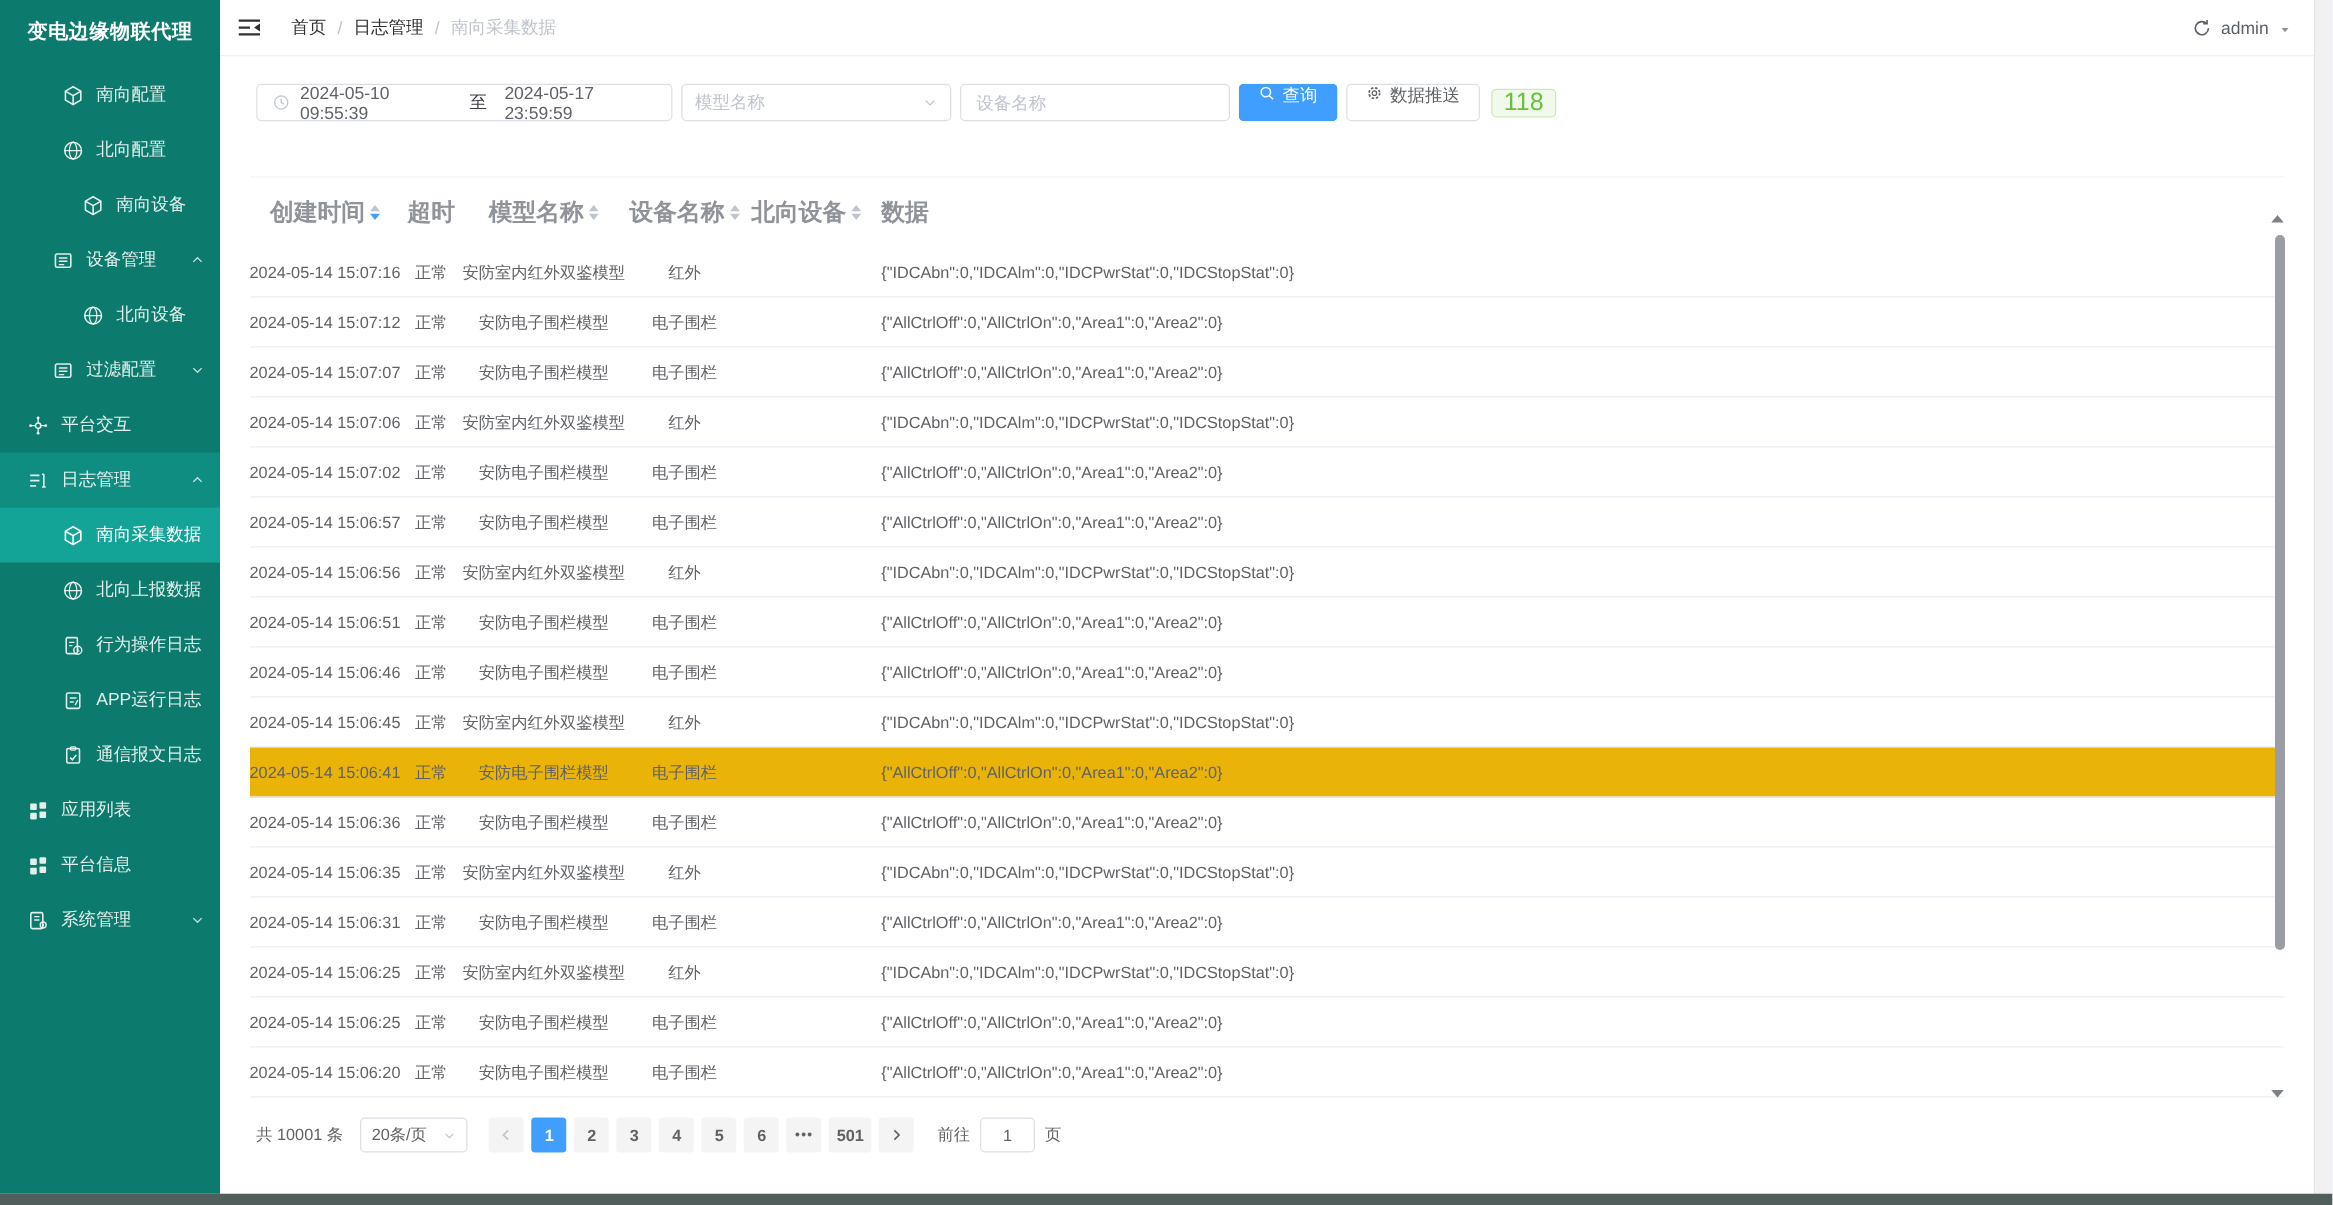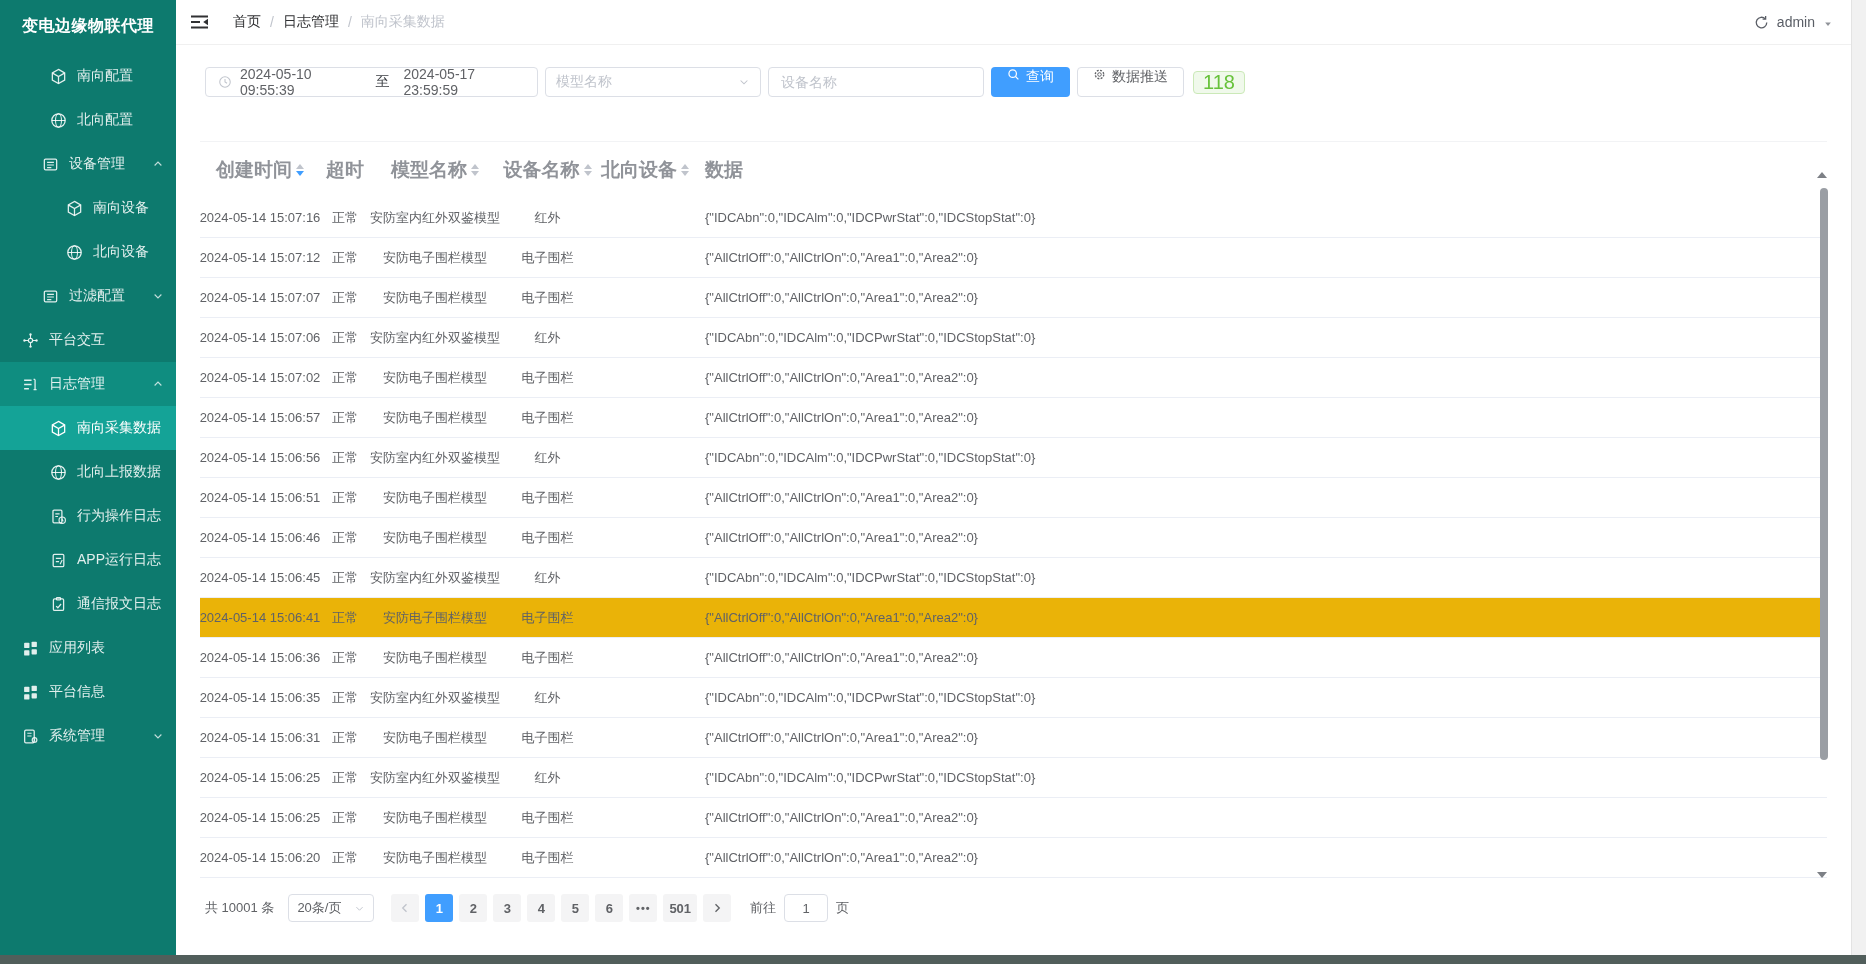--- a/index.html
+++ b/index.html
@@ -128,44 +128,44 @@
           <svg viewBox="0 0 16 16">
             <circle cx="8" cy="8" r="6.3" fill="none" stroke="currentColor" stroke-width="1.2"></circle>
             <ellipse cx="8" cy="8" rx="2.8" ry="6.3" fill="none" stroke="currentColor" stroke-width="1"></ellipse>
             <path d="M1.7 8h12.6" stroke="currentColor" stroke-width="1"></path>
           </svg>
         </span>
         <span class="s-label">北向配置</span>
 
       </div>
 
+      <div class="s-item i3 lv3">
+        <span class="s-icon">
+          <svg viewBox="0 0 16 16">
+            <path d="M8 1.3 13.8 4.6v6.8L8 14.7 2.2 11.4V4.6Z" fill="none" stroke="currentColor" stroke-width="1.2"></path>
+            <path d="M2.4 4.8 8 8l5.6-3.2M8 8v6.5" fill="none" stroke="currentColor" stroke-width="1.2"></path>
+          </svg>
+        </span>
+        <span class="s-label">南向设备</span>
+
+      </div>
+
       <div class="s-item i2 lv1">
         <span class="s-icon">
           <svg viewBox="0 0 16 16">
             <rect x="2.2" y="3" width="11.6" height="10" rx="1.2" fill="none" stroke="currentColor" stroke-width="1.2"></rect>
             <path d="M4.8 6h6.4M4.8 8.5h6.4M4.8 11h4" stroke="currentColor" stroke-width="1.1"></path>
           </svg>
         </span>
         <span class="s-label">设备管理</span>
         <span class="s-arrow up">
           <svg viewBox="0 0 16 16">
             <path d="M3.5 6 8 10.5 12.5 6" fill="none" stroke="currentColor" stroke-width="1.5"></path>
           </svg>
         </span>
-      </div>
-
-      <div class="s-item i3 lv3">
-        <span class="s-icon">
-          <svg viewBox="0 0 16 16">
-            <path d="M8 1.3 13.8 4.6v6.8L8 14.7 2.2 11.4V4.6Z" fill="none" stroke="currentColor" stroke-width="1.2"></path>
-            <path d="M2.4 4.8 8 8l5.6-3.2M8 8v6.5" fill="none" stroke="currentColor" stroke-width="1.2"></path>
-          </svg>
-        </span>
-        <span class="s-label">南向设备</span>
-
       </div>
 
       <div class="s-item i4 lv3">
         <span class="s-icon">
           <svg viewBox="0 0 16 16">
             <circle cx="8" cy="8" r="6.3" fill="none" stroke="currentColor" stroke-width="1.2"></circle>
             <ellipse cx="8" cy="8" rx="2.8" ry="6.3" fill="none" stroke="currentColor" stroke-width="1"></ellipse>
             <path d="M1.7 8h12.6" stroke="currentColor" stroke-width="1"></path>
           </svg>
         </span>

